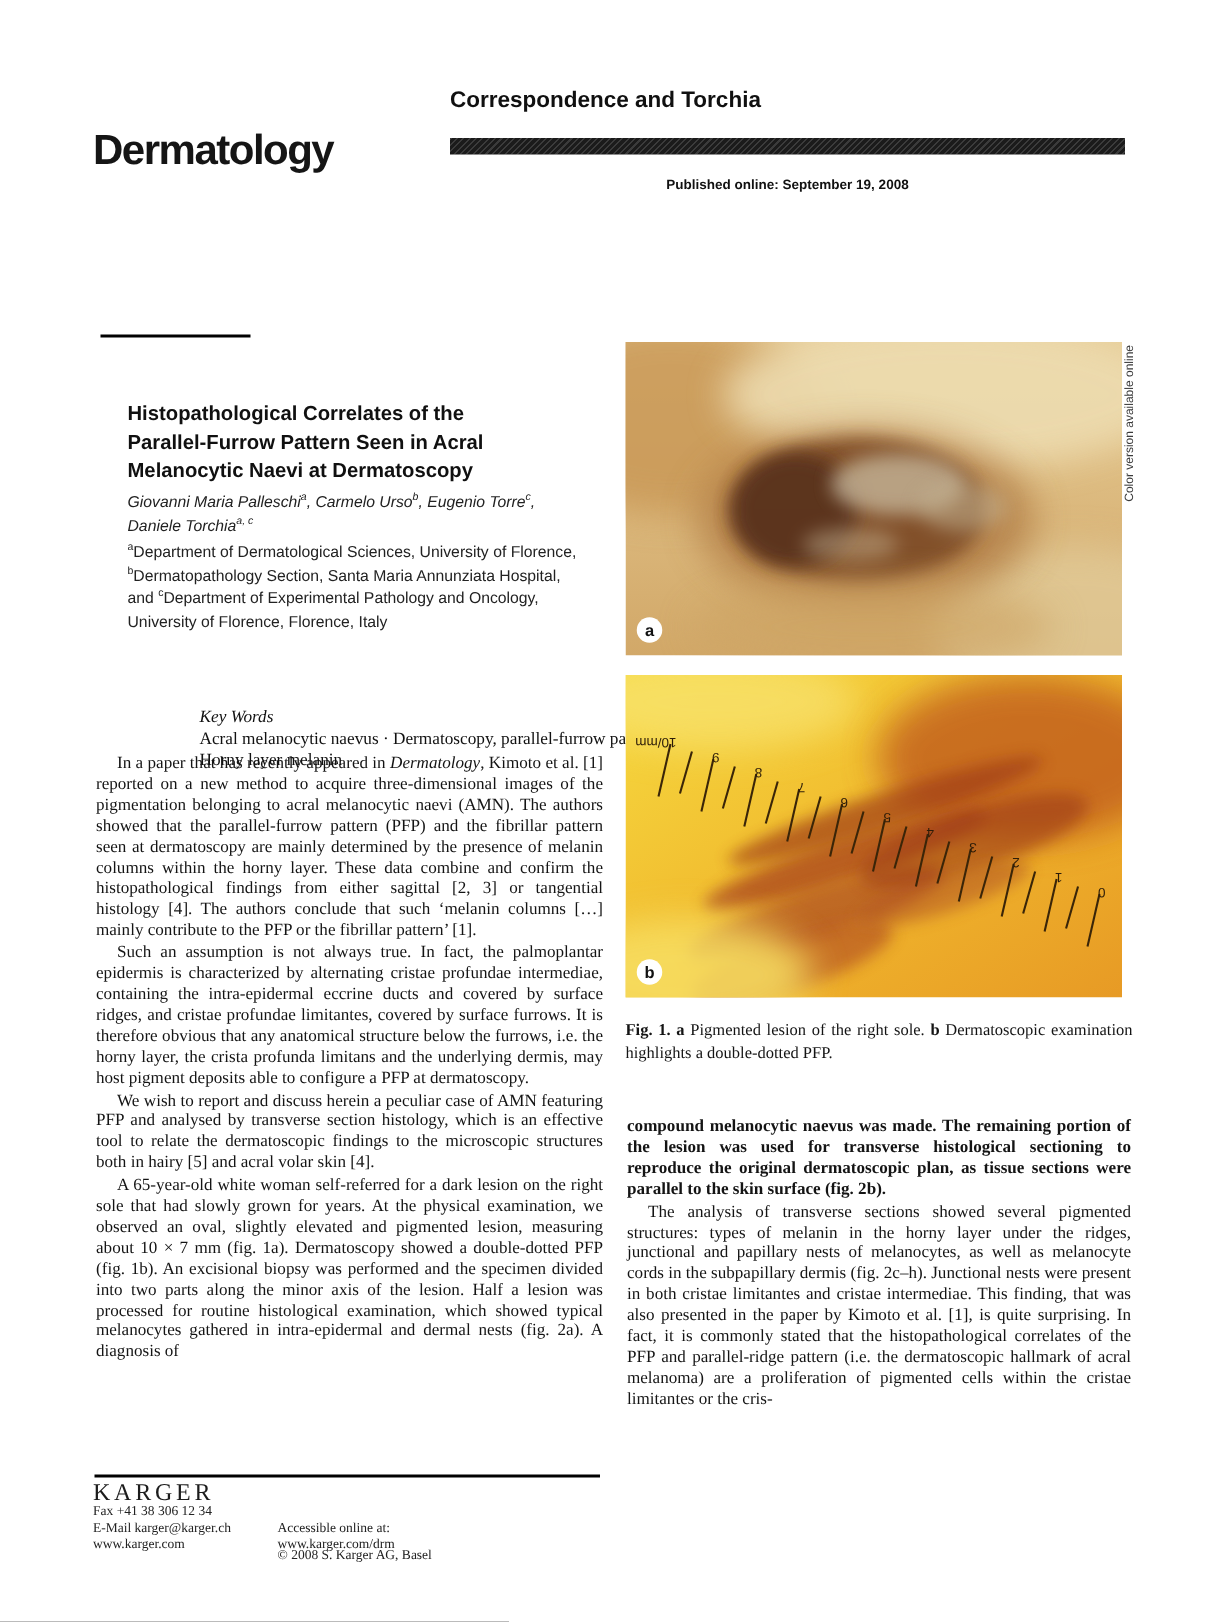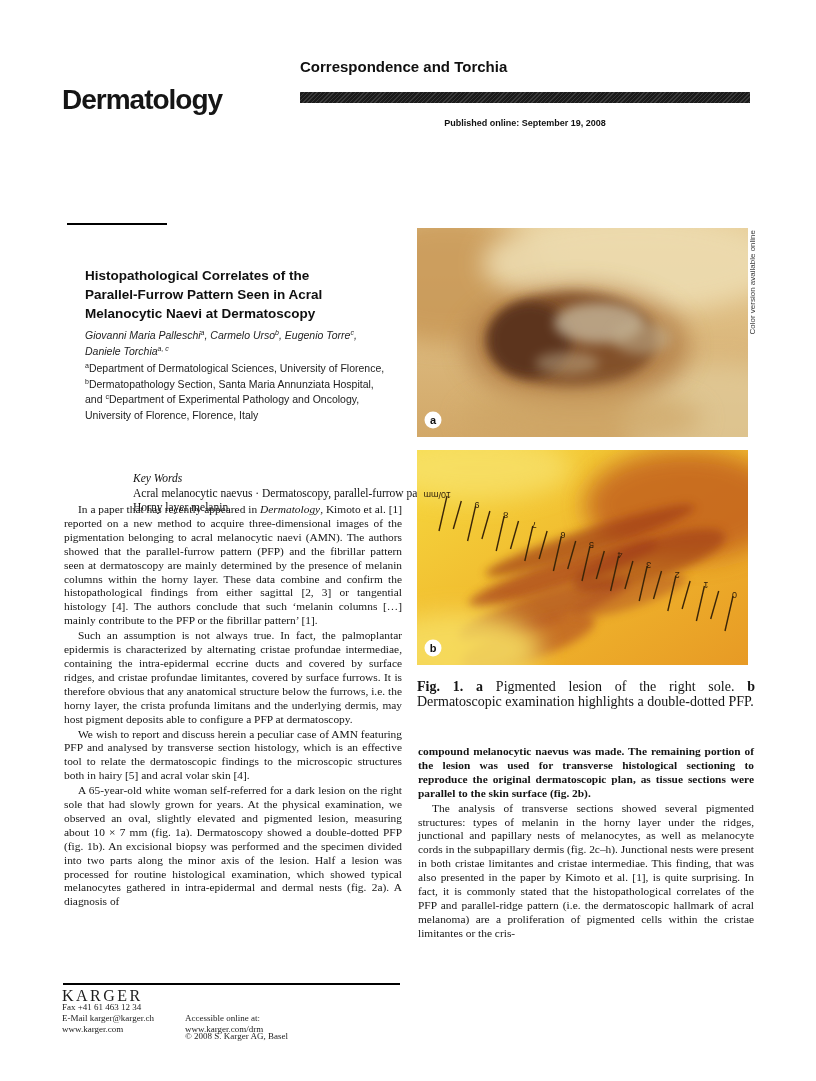--- a/index.html
+++ b/index.html
@@ -40,21 +40,21 @@
   .body-right{left:417px;top:744px;width:338px;}
   .body-col p{margin:1px;text-indent:14px;}
   .body-col p.noindent{text-indent:0;font-weight:bold;}
 
   
   .fig-a{left:417px;top:228px;width:331px;height:209px;}
   .fig-b{left:417px;top:450px;width:331px;height:215px;}
   .fig-a svg,.fig-b svg{display:block;}
   .color-note{left:748px;top:230px;font-family:"Liberation Sans","DejaVu Sans",sans-serif;
               font-size:8px;color:#3a3a3a;writing-mode:vertical-rl;transform:rotate(180deg);}
-  .fig-caption{left:417px;top:680px;width:338px;font-size:14px;line-height:14.5px;text-align:justify;color:#141414;}
+  .fig-caption{left:417px;top:680px;width:338px;font-size:11px;line-height:14.5px;text-align:justify;color:#141414;}
   .fig-caption b{font-weight:bold;}
 
   
   .footer-rule{left:63px;top:983px;width:337px;height:1.5px;background:#000;}
   .karger-logo{left:62px;top:987px;font-family:"Liberation Serif","DejaVu Serif",serif;
                font-size:16px;letter-spacing:2.5px;color:#1c1c1c;}
   .copyright{left:185px;top:987px;font-size:9px;color:#222;margin-top:44px;}
   .footer-contact{left:62px;top:1002px;font-size:9px;line-height:11px;color:#222;}
   .footer-access{left:185px;top:1013px;font-size:9px;line-height:11px;color:#222;}
 </style>
@@ -193,21 +193,21 @@
 
   <div class="abs body-col body-right">
     <p class="noindent">compound melanocytic naevus was made. The remaining portion of the lesion was used for transverse histological sectioning to reproduce the original dermatoscopic plan, as tissue sections were parallel to the skin surface (fig. 2b).</p>
     <p>The analysis of transverse sections showed several pigmented structures: types of melanin in the horny layer under the ridges, junctional and papillary nests of melanocytes, as well as melanocyte cords in the subpapillary dermis (fig. 2c–h). Junctional nests were present in both cristae limitantes and cristae intermediae. This finding, that was also presented in the paper by Kimoto et al. [1], is quite surprising. In fact, it is commonly stated that the histopathological correlates of the PFP and parallel-ridge pattern (i.e. the dermatoscopic hallmark of acral melanoma) are a proliferation of pigmented cells within the cristae limitantes or the cris-</p>
   </div>
 
   <div class="abs footer-rule"></div>
   <div class="abs karger-logo">KARGER</div>
   <div class="abs copyright">© 2008 S. Karger AG, Basel</div>
   <div class="abs footer-contact">
-    <div>Fax +41 61 463 12 34</div>
+    <div>Fax +41 38 306 12 34</div>
     <div>E-Mail karger@karger.ch</div>
     <div>www.karger.com</div>
   </div>
   <div class="abs footer-access">
     <div>Accessible online at:</div>
     <div>www.karger.com/drm</div>
   </div>
 
 </div>
 

